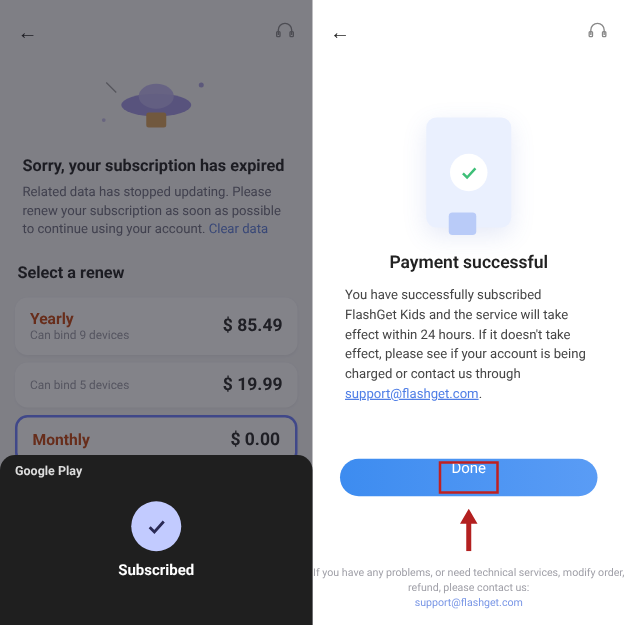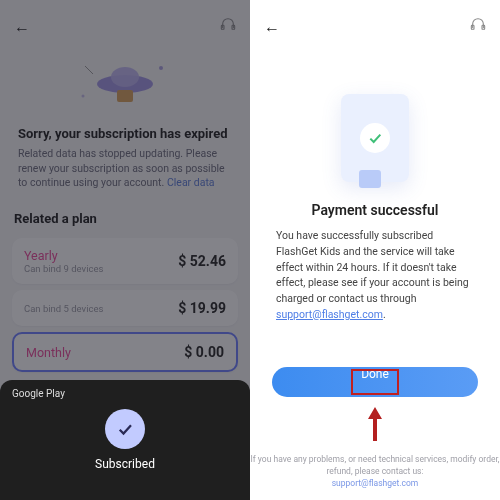--- a/index.html
+++ b/index.html
@@ -17,25 +17,25 @@
 
 .expired-block { padding: 6px 18px 10px; }
 .expired-title { font-size: 13px; font-weight: 700; color: #1b1b1b; margin-bottom: 6px; }
 .expired-body { font-size: 10.5px; color: #6b6b7b; line-height: 1.4; }
 .expired-link { color: #5a7bd6; }
 
 .select-plan { font-size: 13px; font-weight: 700; padding: 10px 14px 6px; color: #1b1b1b; }
 
 .plan { background: #fff; border-radius: 10px; margin: 6px 12px; padding: 10px 12px; display: flex; justify-content: space-between; align-items: center; box-shadow: 0 1px 2px rgba(0,0,0,0.04); }
 .plan.sel { border: 2px solid #6b7cff; }
-.plan-name { font-size: 12.5px; font-weight: 400; color: #ec4899; }
+.plan-name { font-size: 12.5px; font-weight: 700; color: #c2410c; }
 .plan-sub { font-size: 9.5px; color: #9a9aa5; }
 .plan-price { font-size: 14px; font-weight: 700; color: #222; }
 
-.play-bar { position: absolute; left: 0; right: 0; bottom: 0; height: 120px; background: #1f1f1f; border-top-left-radius: 12px; border-top-right-radius: 12px; z-index: 3; display: flex; flex-direction: column; align-items: center; justify-content: center; color: #fff; }
+.play-bar { position: absolute; left: 0; right: 0; bottom: 0; height: 136px; background: #1f1f1f; border-top-left-radius: 12px; border-top-right-radius: 12px; z-index: 3; display: flex; flex-direction: column; align-items: center; justify-content: center; color: #fff; font-weight: bold; }
 .play-bar .gp { position: absolute; top: 8px; left: 12px; font-size: 10px; color: #ddd; }
 .check-circ { width: 40px; height: 40px; border-radius: 50%; background: #c2cbff; display: flex; align-items: center; justify-content: center; margin-bottom: 8px; }
 .check-circ svg { width: 18px; height: 18px; stroke: #2a2a55; stroke-width: 3; fill: none; }
 .sub-text { font-size: 12px; color: #fff; }
 
 
 .right { }
 .r-illus { display: flex; justify-content: center; padding: 50px 0 14px; }
 .phone-ill { width: 68px; height: 88px; background: #eaf0fe; border-radius: 8px; position: relative; display: flex; align-items: center; justify-content: center; box-shadow: 0 6px 20px rgba(80,110,200,0.15); }
 .inner-circ { width: 30px; height: 30px; border-radius: 50%; background: #fff; display: flex; align-items: center; justify-content: center; }
@@ -85,28 +85,28 @@
     </div>
   </div>
 
   <div class="expired-block">
     <div class="expired-title">Sorry, your subscription has expired</div>
     <div class="expired-body">
       <span>Related data has stopped updating. Please renew your subscription as soon as possible to continue using your account. </span><span class="expired-link">Clear data</span>
     </div>
   </div>
 
-  <div class="select-plan">Related a plan</div>
+  <div class="select-plan">Select a renew</div>
 
   <div class="plan">
     <div>
       <div class="plan-name">Yearly</div>
       <div class="plan-sub">Can bind 9 devices</div>
     </div>
-    <div class="plan-price">$ 52.46</div>
+    <div class="plan-price">$ 85.49</div>
   </div>
 
   <div class="plan">
     <div>
       <div class="plan-sub">Can bind 5 devices</div>
     </div>
     <div class="plan-price">$ 19.99</div>
   </div>
 
   <div class="plan sel">

